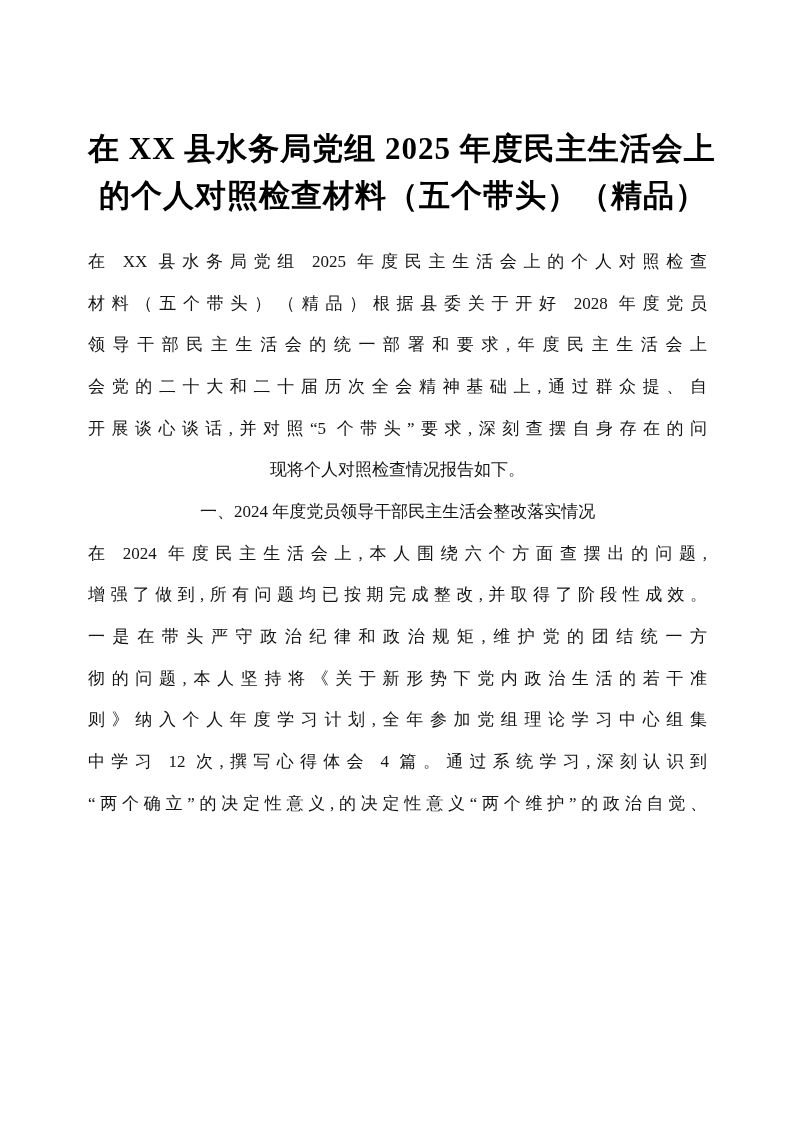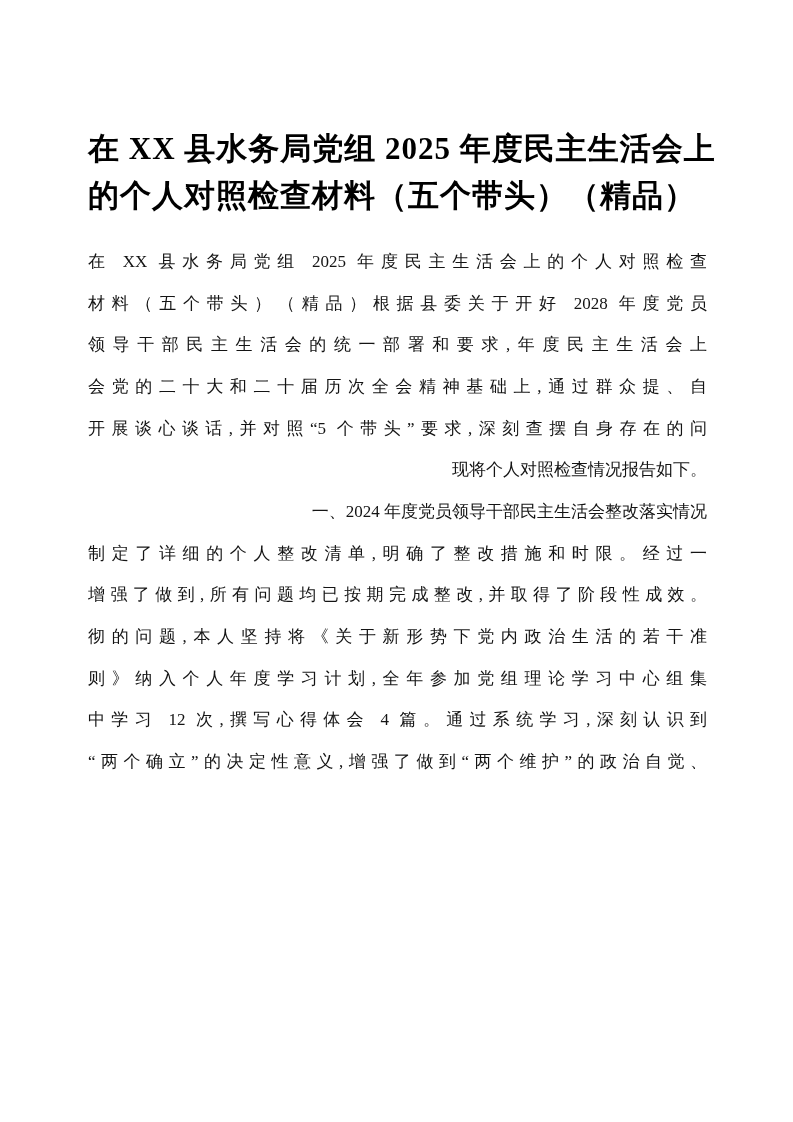--- a/index.html
+++ b/index.html
@@ -17,37 +17,37 @@
   .doc {
     padding: 125px 86px 0 88px; 
   }
   .title {
     margin: 0;
     color: #000000;
     font-family: "Liberation Serif", "DejaVu Serif", serif;
     font-weight: 700;
     font-size: 31px;
     line-height: 47px;
-    text-align: left;
+    text-align: right;
     letter-spacing: 1px;
   }
   .title-line {
     display: block;
     white-space: nowrap;
   }
   .body {
     margin-top: 22px;
     color: #141414;
     font-family: "Liberation Serif", "DejaVu Serif", serif;
     font-weight: 400;
     font-size: 17px;
     line-height: 41.65px;
   }
   .line {
-    text-align: right;
+    text-align: center;
   }
   .line.just {
     text-align: justify;
     text-align-last: justify;
   }
 </style>
 </head>
 <body>
 
 <div class="page">
@@ -57,21 +57,22 @@
       <span class="title-line">的个人对照检查材料（五个带头）（精品）</span>
     </h1>
     <div class="body">
         <div class="line just">在 XX 县水务局党组 2025 年度民主生活会上的个人对照检查</div>
         <div class="line just">材料（五个带头）（精品）根据县委关于开好 2028 年度党员</div>
         <div class="line just">领导干部民主生活会的统一部署和要求,年度民主生活会上</div>
         <div class="line just">会党的二十大和二十届历次全会精神基础上,通过群众提、自</div>
         <div class="line just">开展谈心谈话,并对照“5 个带头”要求,深刻查摆自身存在的问</div>
         <div class="line">现将个人对照检查情况报告如下。</div>
         <div class="line">一、2024 年度党员领导干部民主生活会整改落实情况</div>
-        <div class="line just">制定了详细的个人整改清单,明确了整改措施和时限。经过一</div>
+        <div class="line just">在 2024 年度民主生活会上,本人围绕六个方面查摆出的问题,</div>
         <div class="line just">增强了做到,所有问题均已按期完成整改,并取得了阶段性成效。</div>
+        <div class="line just">一是在带头严守政治纪律和政治规矩,维护党的团结统一方</div>
         <div class="line just">彻的问题,本人坚持将《关于新形势下党内政治生活的若干准</div>
         <div class="line just">则》纳入个人年度学习计划,全年参加党组理论学习中心组集</div>
         <div class="line just">中学习 12 次,撰写心得体会 4 篇。通过系统学习,深刻认识到</div>
-        <div class="line just">“两个确立”的决定性意义,增强了做到“两个维护”的政治自觉、</div>
+        <div class="line just">“两个确立”的决定性意义,的决定性意义“两个维护”的政治自觉、</div>
       </div>
   </div>
 </div>
 
 </body></html>

